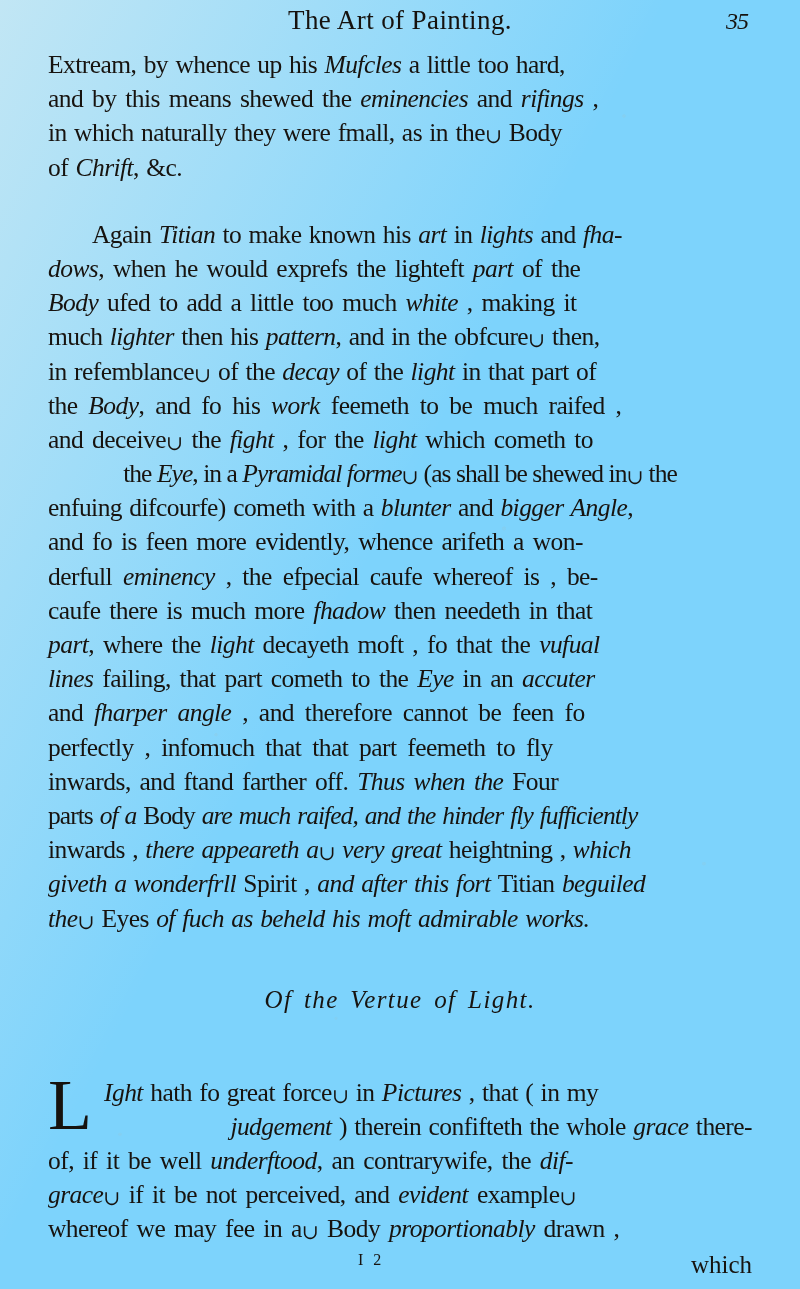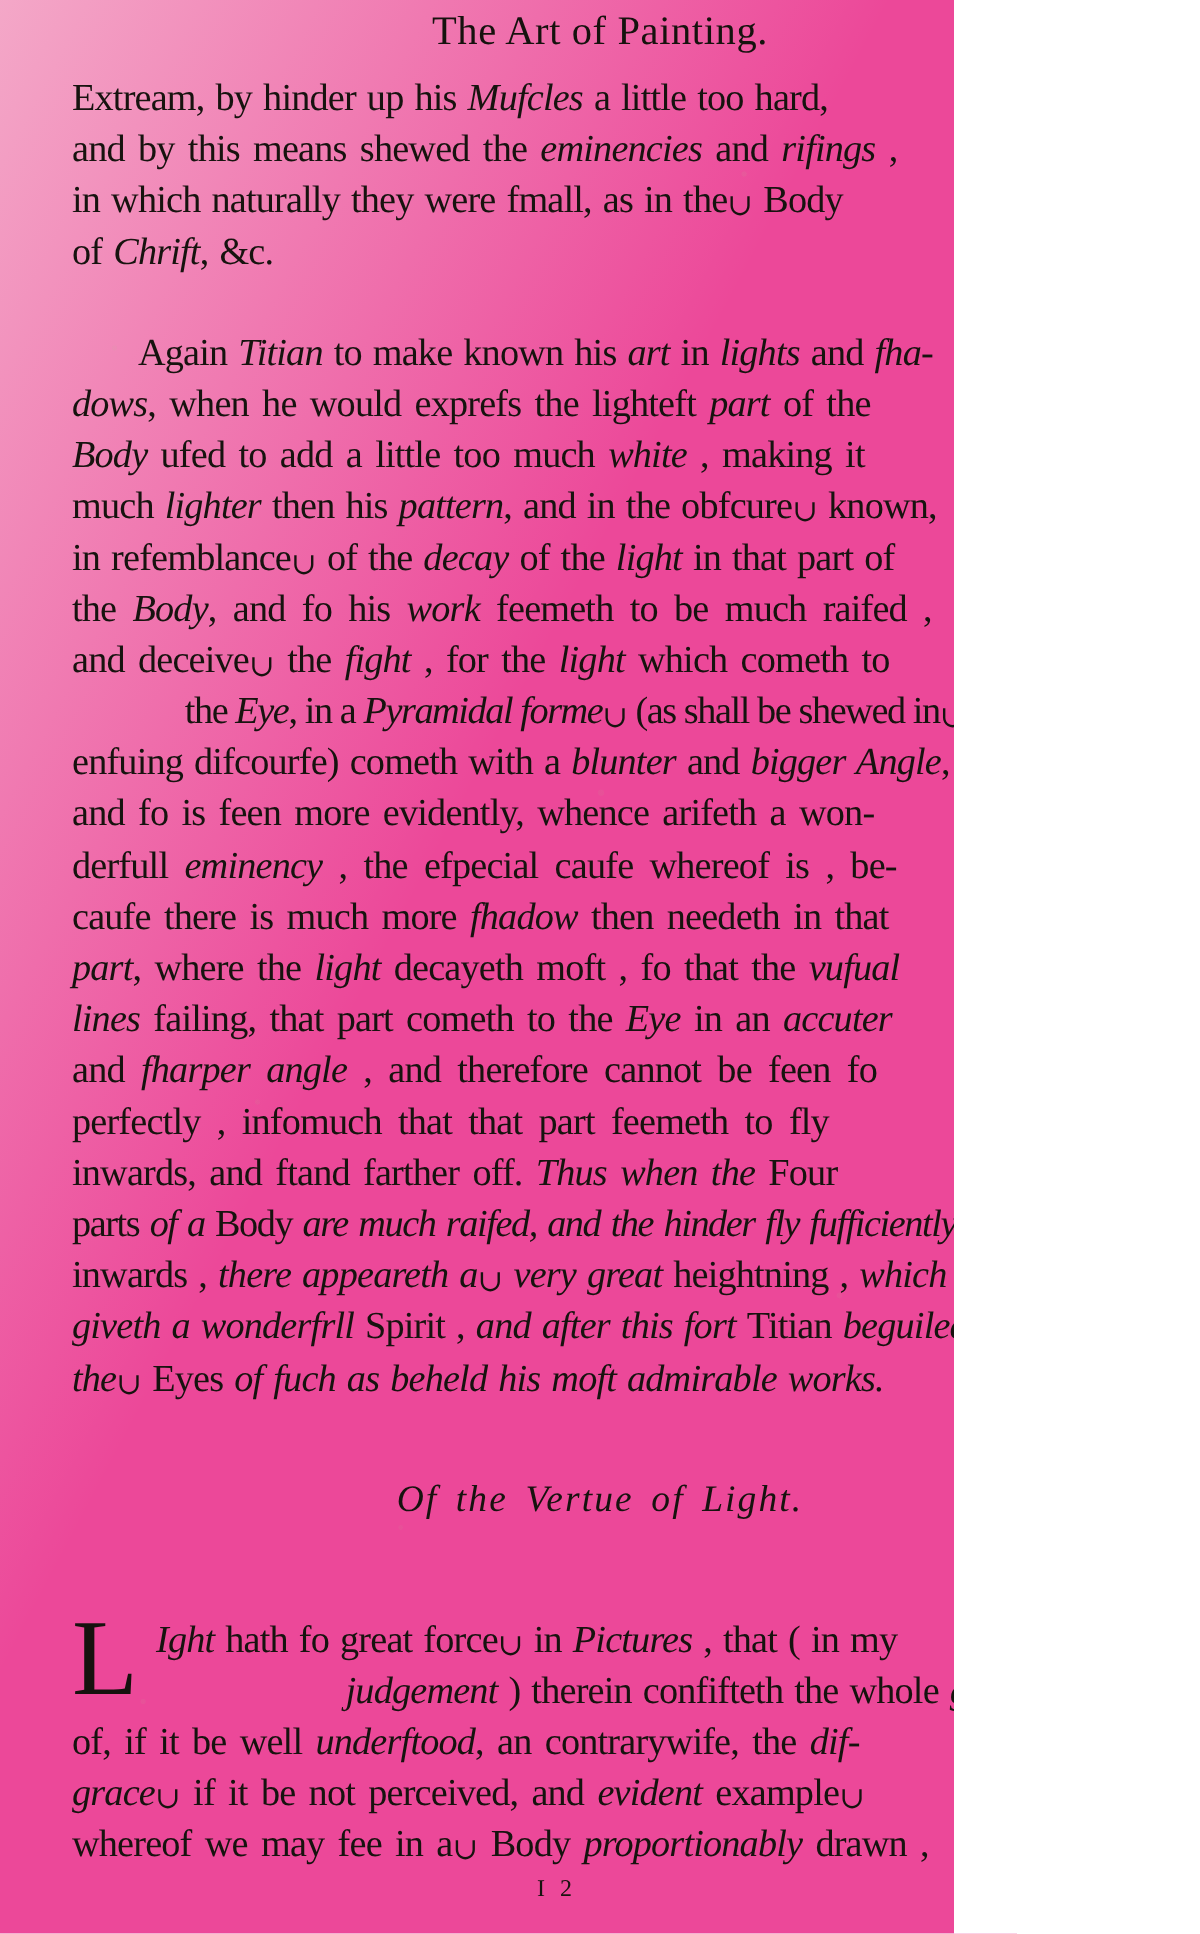--- a/index.html
+++ b/index.html
@@ -7,23 +7,23 @@
     margin: 0;
     padding: 0;
     background: #ffffff;
   }
   body {
     font-family: "Liberation Serif", "DejaVu Serif", serif;
   }
 
   .page {
     position: relative;
-    width: 636px;
+    width: 800px;
     height: 1289px;
-    background: #ec4899;
+    background: #7dd3fc;
     overflow: hidden;
   }
 
   
   .paper-grain {
     position: absolute;
     inset: 0;
     pointer-events: none;
     background:
       radial-gradient(circle at 12% 18%, rgba(190,175,150,0.10) 0 1.5px, transparent 2px),
@@ -149,31 +149,31 @@
   <div class="paper-grain"></div>
 
   <div class="textblock">
 
     <div class="runhead">
       <div class="runhead-title">The Art of Painting.</div>
       <div class="runhead-folio">35</div>
     </div>
 
     <div>
-      <div class="line ws1 tight"><span>Extream,  by hinder up his </span><span class="ital">Mufcles</span><span> a little too hard,</span></div>
+      <div class="line ws1 tight"><span>Extream,  by whence up his </span><span class="ital">Mufcles</span><span> a little too hard,</span></div>
       <div class="line ws2 tight"><span>and by this means  shewed the </span><span class="ital">eminencies</span><span>  and </span><span class="ital">rifings</span><span> ,</span></div>
       <div class="line ws1 tight"><span>in which naturally they were fmall,  as in the</span><span class="ital" style="font-size: 0.8em; vertical-align: -0.12em; letter-spacing: -0.5px;">∪</span><span> Body</span></div>
       <div class="line ws1 tight"><span>of </span><span class="ital">Chrift</span><span>, &amp;c.</span></div>
     </div>
 
     <div>
       <div class="line indent-para ws1 tight"><span>Again </span><span class="ital">Titian</span><span> to make known his </span><span class="ital">art</span><span> in </span><span class="ital">lights</span><span> and </span><span class="ital">fha-</span></div>
       <div class="line ws2 tight"><span class="ital">dows</span><span>,  when he would exprefs the lighteft </span><span class="ital">part</span><span> of  the</span></div>
       <div class="line ws2 tight"><span class="ital">Body</span><span> ufed to add a little too much </span><span class="ital">white</span><span> ,  making it</span></div>
-      <div class="line ws1 tight"><span>much </span><span class="ital">lighter</span><span> then his </span><span class="ital">pattern</span><span>,  and in the obfcure</span><span class="ital" style="font-size: 0.8em; vertical-align: -0.12em; letter-spacing: -0.5px;">∪</span><span> known,</span></div>
+      <div class="line ws1 tight"><span>much </span><span class="ital">lighter</span><span> then his </span><span class="ital">pattern</span><span>,  and in the obfcure</span><span class="ital" style="font-size: 0.8em; vertical-align: -0.12em; letter-spacing: -0.5px;">∪</span><span> then,</span></div>
       <div class="line ws1 tight"><span>in refemblance</span><span class="ital" style="font-size: 0.8em; vertical-align: -0.12em; letter-spacing: -0.5px;">∪</span><span> of the </span><span class="ital">decay</span><span> of the </span><span class="ital">light</span><span> in that part of</span></div>
       <div class="line ws3 tight"><span>the </span><span class="ital">Body</span><span>,  and fo his </span><span class="ital">work</span><span> feemeth to be much raifed ,</span></div>
       <div class="line ws2 tight"><span>and deceive</span><span class="ital" style="font-size: 0.8em; vertical-align: -0.12em; letter-spacing: -0.5px;">∪</span><span> the </span><span class="ital">fight</span><span> ,  for the </span><span class="ital">light</span><span> which cometh to</span></div>
       <div class="line ws0 tighter"><span>the </span><span class="ital">Eye</span><span>, in a </span><span class="ital">Pyramidal forme</span><span class="ital" style="font-size: 0.8em; vertical-align: -0.12em; letter-spacing: -0.5px;">∪</span><span> (as shall be shewed in</span><span class="ital" style="font-size: 0.8em; vertical-align: -0.12em; letter-spacing: -0.5px;">∪</span><span> the</span></div>
       <div class="line ws1 tight"><span>enfuing difcourfe) cometh with a </span><span class="ital">blunter</span><span> and </span><span class="ital">bigger Angle</span><span>,</span></div>
       <div class="line ws2 tight"><span>and fo is feen more evidently,  whence arifeth a won-</span></div>
       <div class="line ws3 tight"><span>derfull </span><span class="ital">eminency</span><span> ,  the efpecial caufe whereof is ,  be-</span></div>
       <div class="line ws2 tight"><span>caufe there is much more </span><span class="ital">fhadow</span><span> then needeth in that</span></div>
       <div class="line ws2 tight"><span class="ital">part</span><span>,  where the </span><span class="ital">light</span><span> decayeth moft ,  fo that the </span><span class="ital">vufual</span></div>
       <div class="line ws2 tight"><span class="ital">lines</span><span> failing,  that part cometh to the </span><span class="ital">Eye</span><span> in an </span><span class="ital">accuter</span></div>

